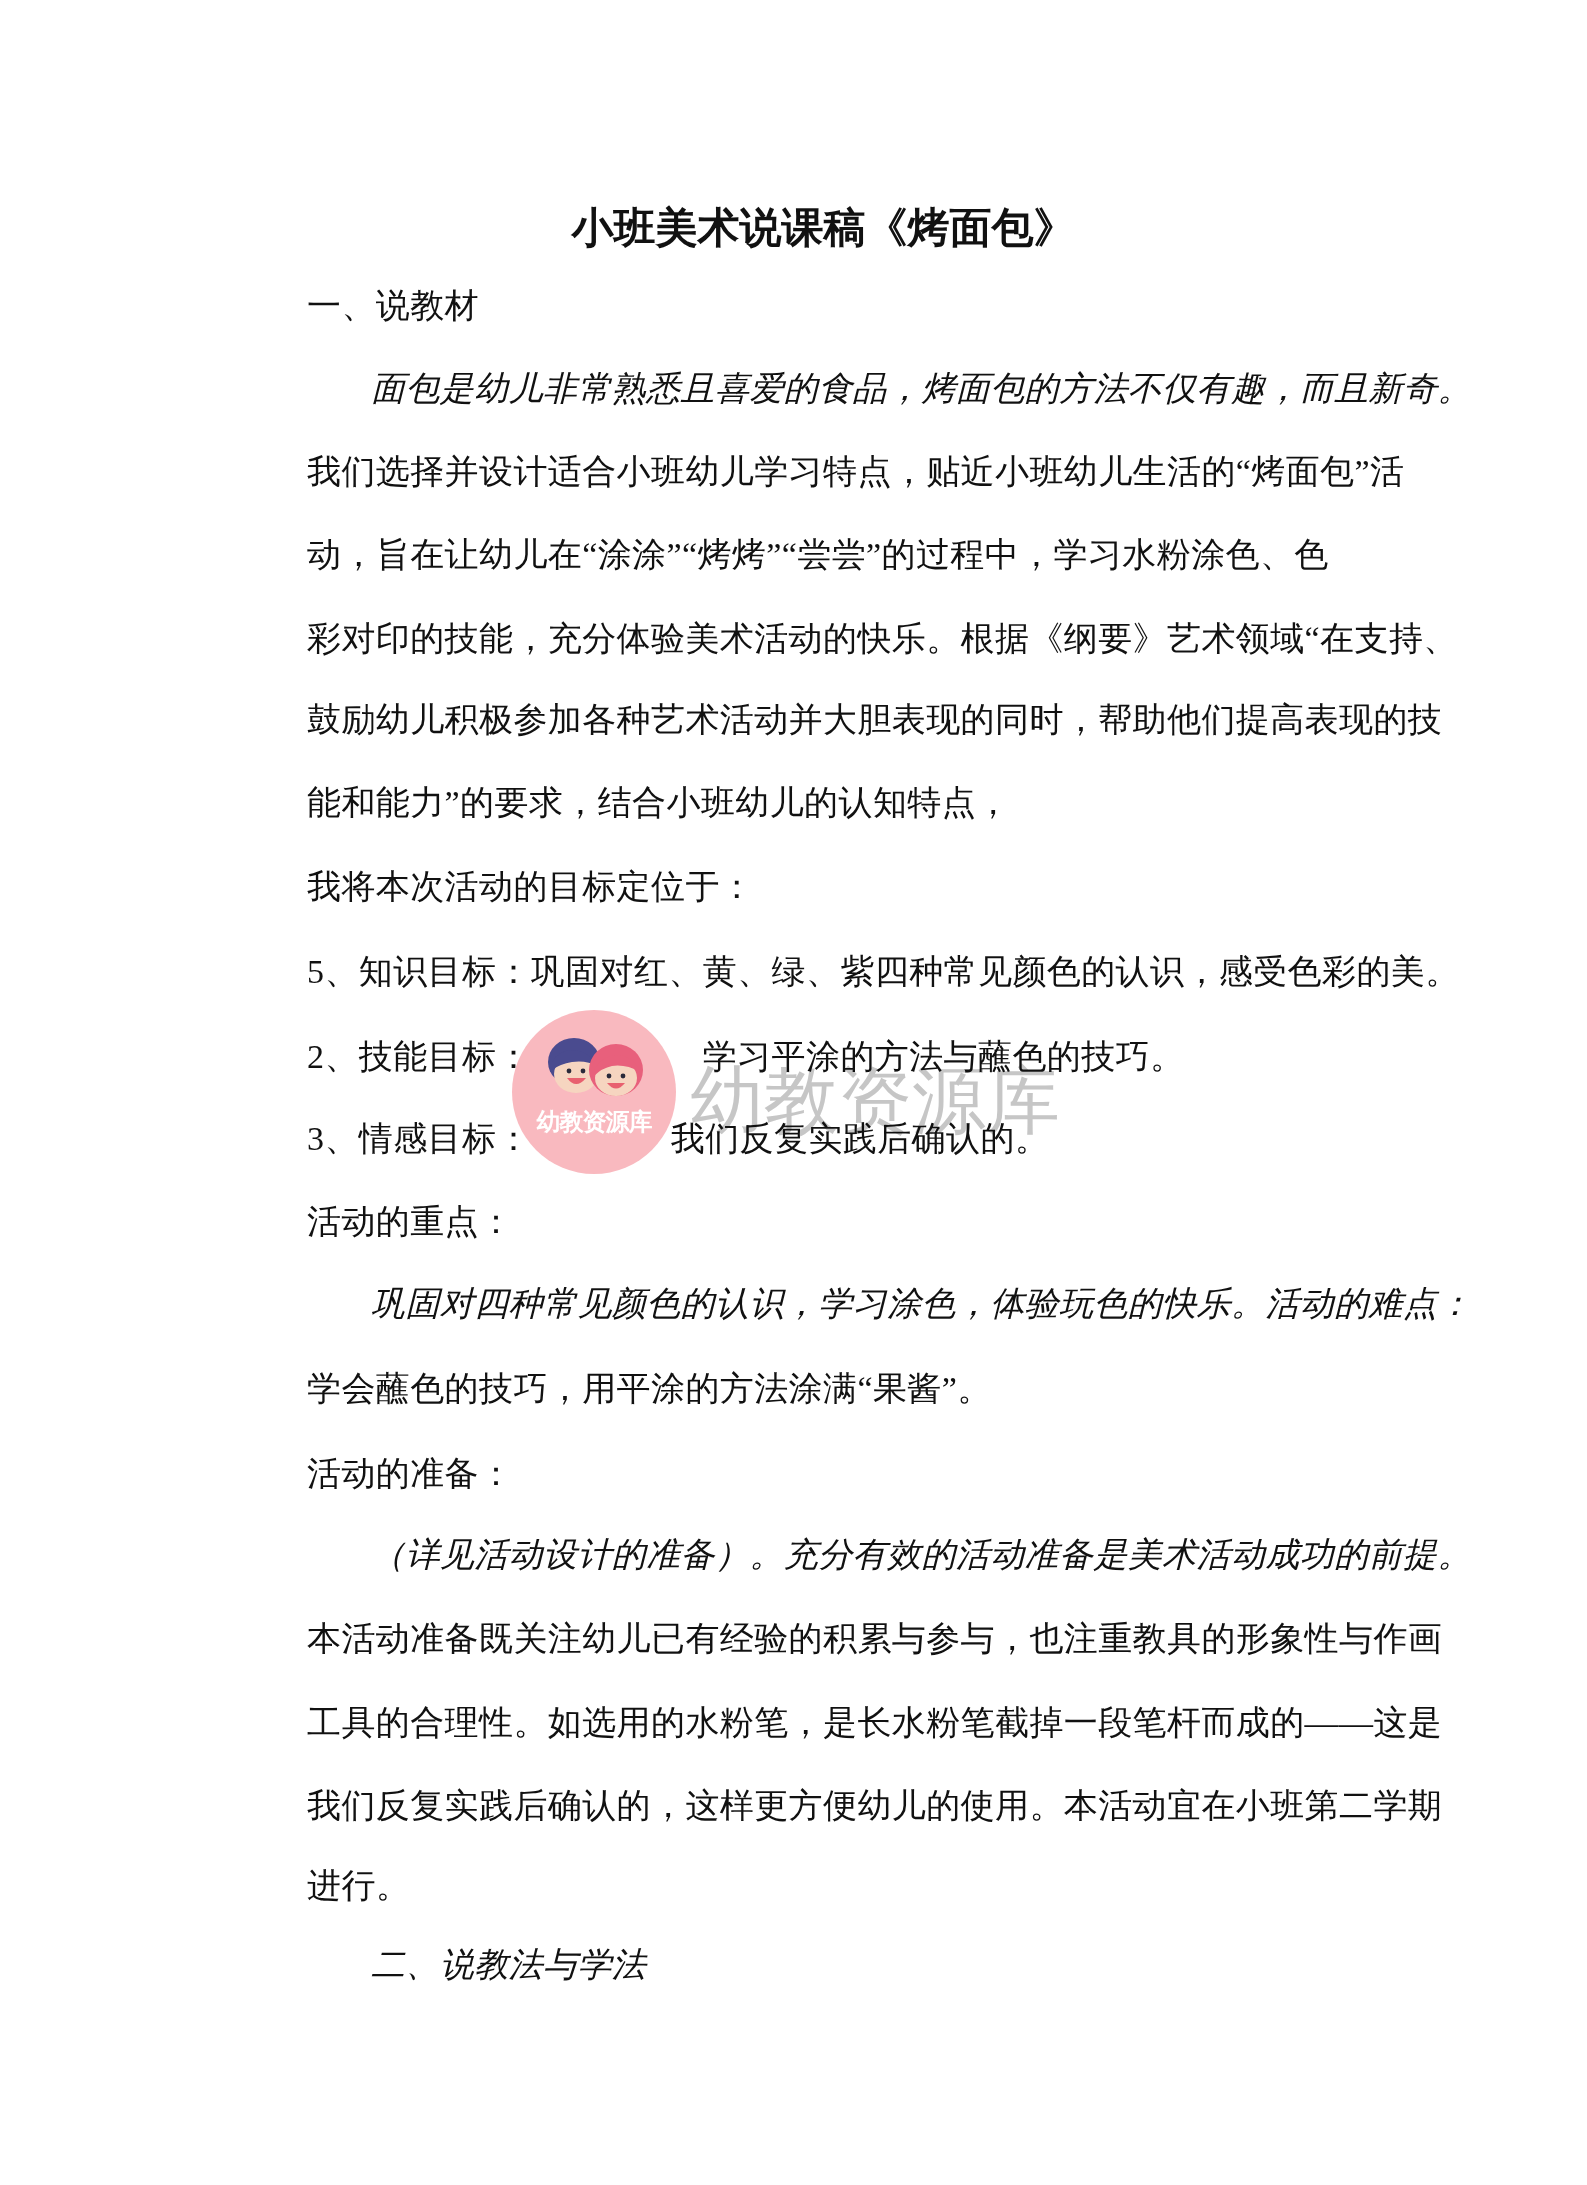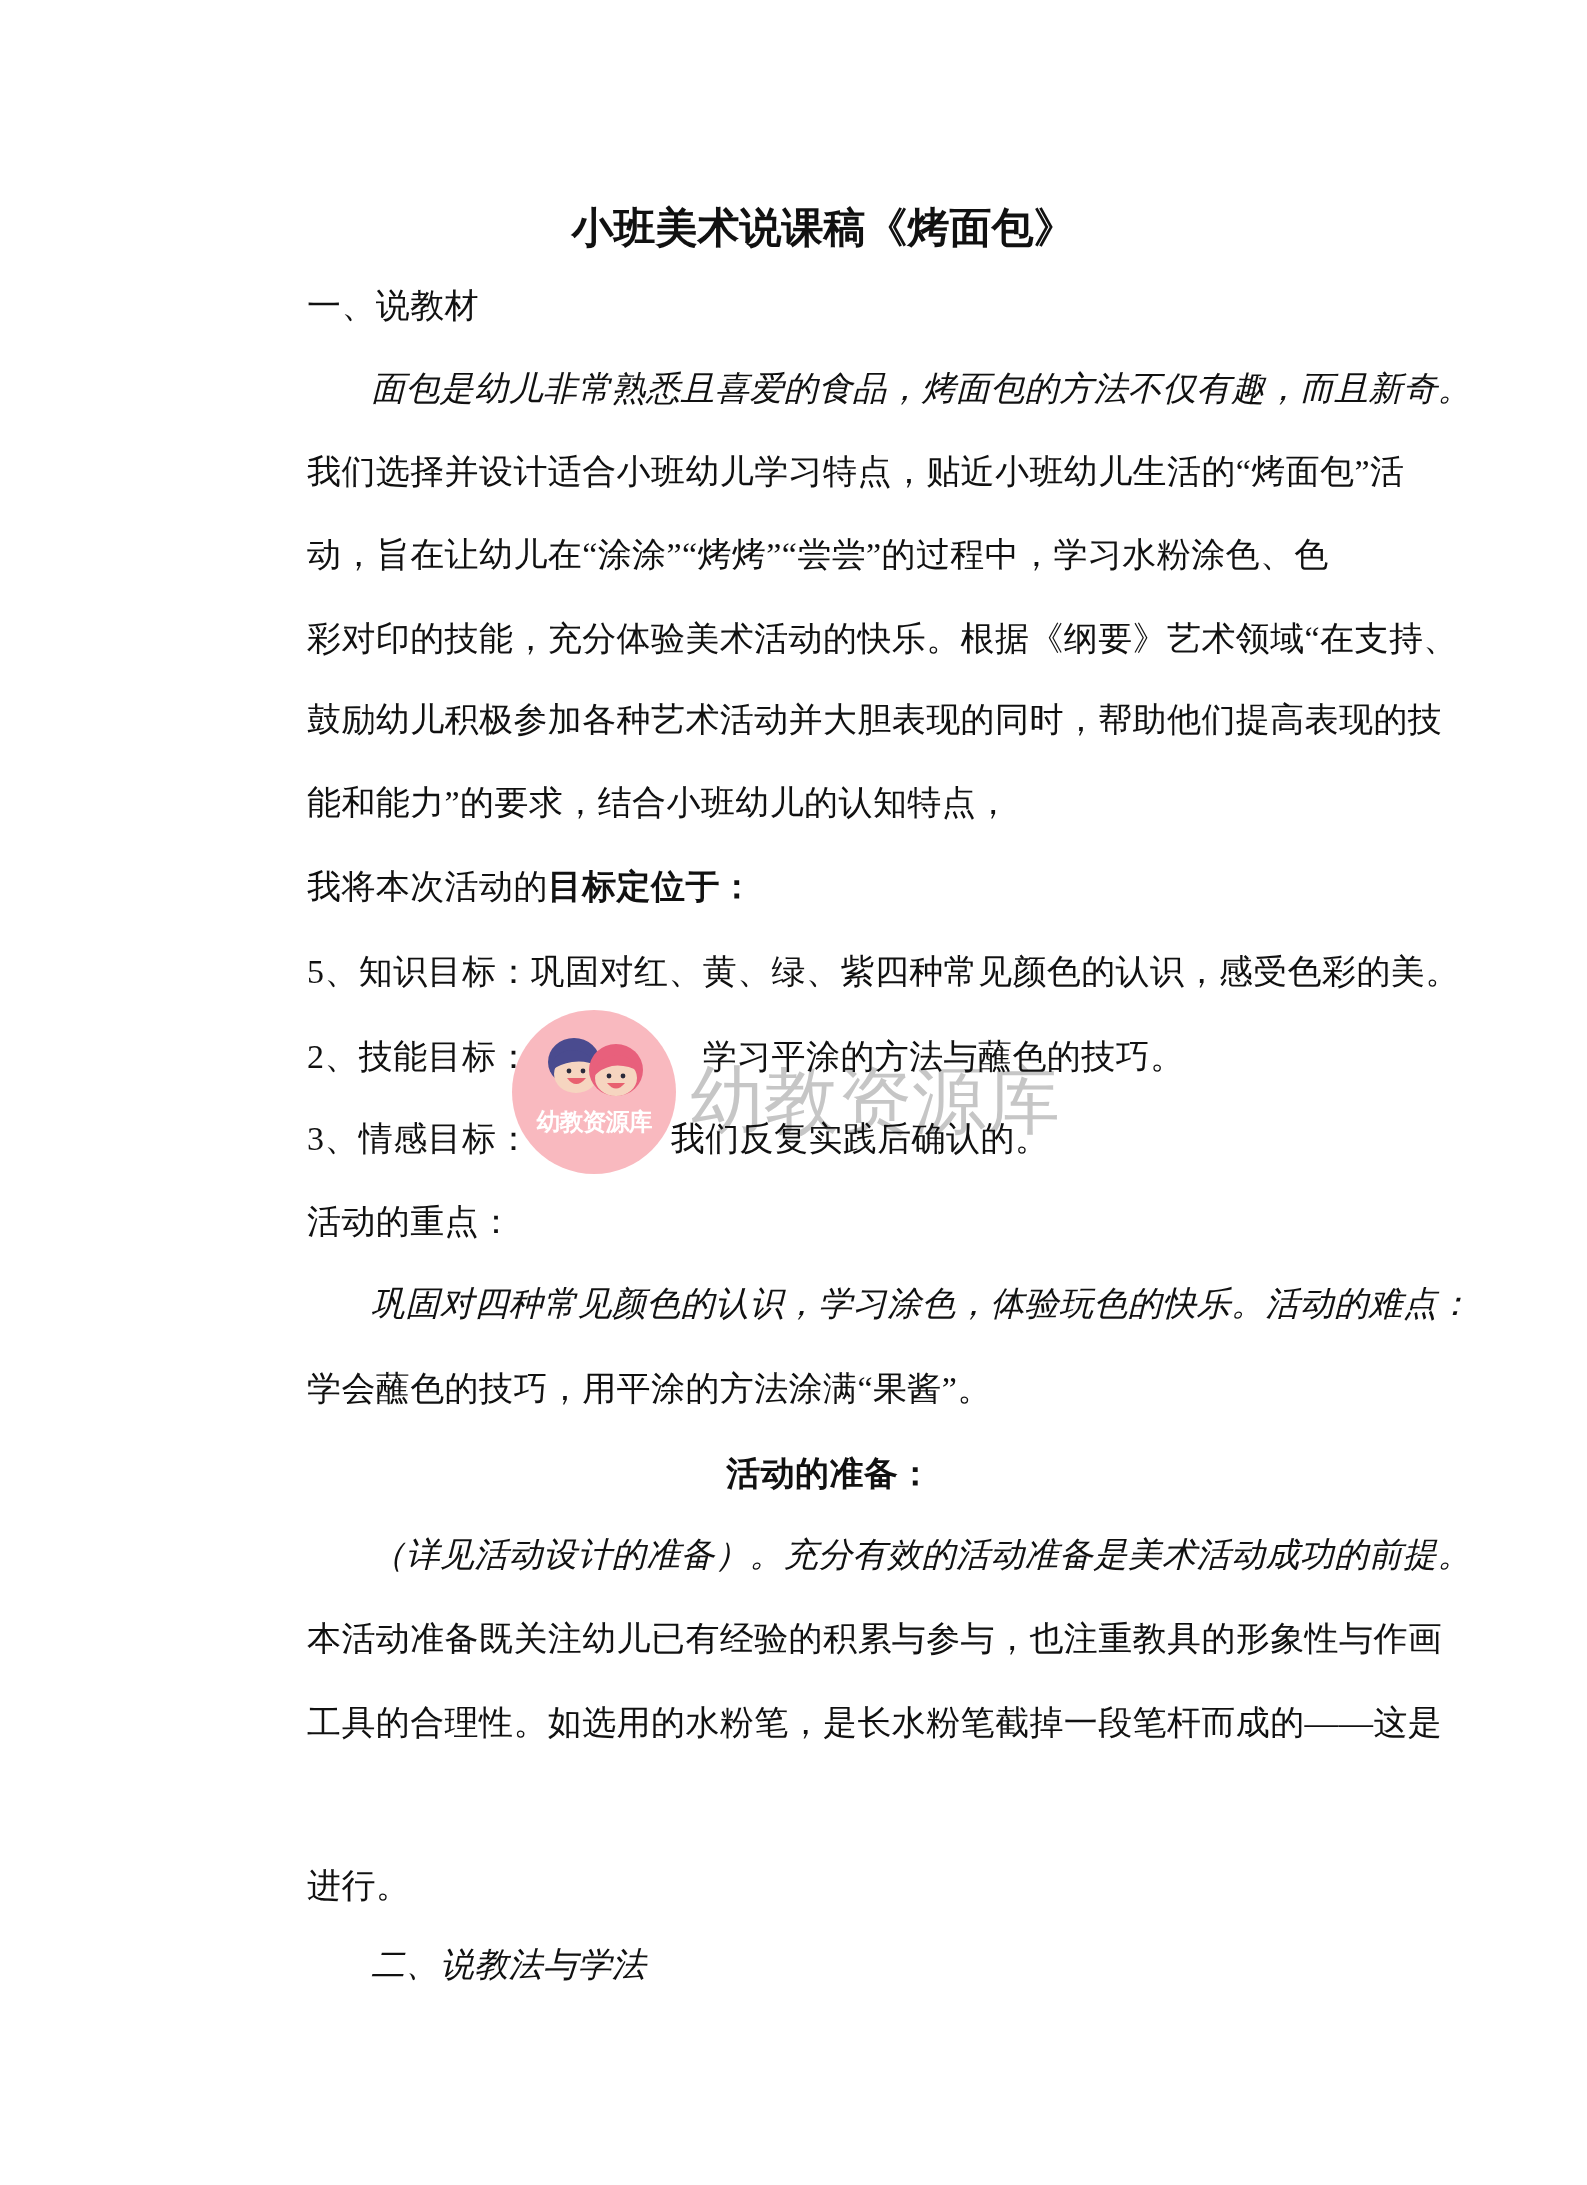--- a/index.html
+++ b/index.html
@@ -4,21 +4,21 @@
 <style>
   html, body { margin: 0; padding: 0; background: #ffffff; }
   body { width: 1587px; height: 2185px; position: relative; overflow: hidden;
          font-family: "Liberation Serif", "DejaVu Serif", serif; color: #111111; }
   .page { position: absolute; left: 0; top: 0; width: 1255px; height: 2185px; background: #ffffff; }
   .title { position: absolute; left: 0; width: 1647px; top: 198px; height: 60px; line-height: 60px;
            text-align: center; font-size: 42px; font-weight: bold; letter-spacing: 0px; }
   .line { position: absolute; left: 307px; width: 1045px; height: 44px; line-height: 44px;
           font-size: 34px; white-space: nowrap; letter-spacing: 0.4px; }
   .indent { padding-left: 64px; font-style: italic; }
-  .b { font-weight: bold; text-align: center; }
+  .b { font-weight: normal; }
   .gap { display: inline-block; }
   .wm-text { position: absolute; left: 690px; top: 1052px; width: 390px; height: 96px; line-height: 96px;
              font-family: "DejaVu Sans", "Liberation Sans", sans-serif; font-size: 74px; color: #bdbdbd;
              opacity: 0.85; white-space: nowrap; letter-spacing: 0px; z-index: 1; }
   .line.over { z-index: 2; }
   .wm-badge { position: absolute; left: 512px; top: 1010px; width: 164px; height: 164px; border-radius: 50%;
               background: #f9b9bf; z-index: 3; overflow: hidden; }
   .wm-badge svg { position: absolute; left: 0; top: 0; }
   .wm-badge-label { position: absolute; left: 0; width: 164px; top: 94px; height: 36px; line-height: 36px;
                     text-align: center; font-family: "DejaVu Sans", sans-serif; font-weight: bold;
@@ -77,17 +77,18 @@
   </div>
 
   <div class="line" style="top:1200px">活动的重点：</div>
   <div class="line indent" style="top:1282px">巩固对四种常见颜色的认识，学习涂色，体验玩色的快乐。活动的难点：</div>
   <div class="line" style="top:1367px">学会蘸色的技巧，用平涂的方法涂满“果酱”。</div>
 
   <div class="line indent" style="top:1533px">（详见活动设计的准备）。充分有效的活动准备是美术活动成功的前提。</div>
   <div class="line b" style="top:1452px">活动的准备：</div>
   <div class="line" style="top:1617px">本活动准备既关注幼儿已有经验的积累与参与，也注重教具的形象性与作画</div>
   <div class="line" style="top:1701px">工具的合理性。如选用的水粉笔，是长水粉笔截掉一段笔杆而成的——这是</div>
+  <div class="line" style="top:1784px">我们反复实践后确认的，这样更方便幼儿的使用。本活动宜在小班第二学期</div>
   <div class="line" style="top:1864px">进行。</div>
 
   <div class="line indent" style="top:1943px">二、说教法与学法</div>
 
 </div>
 
 </body></html>

